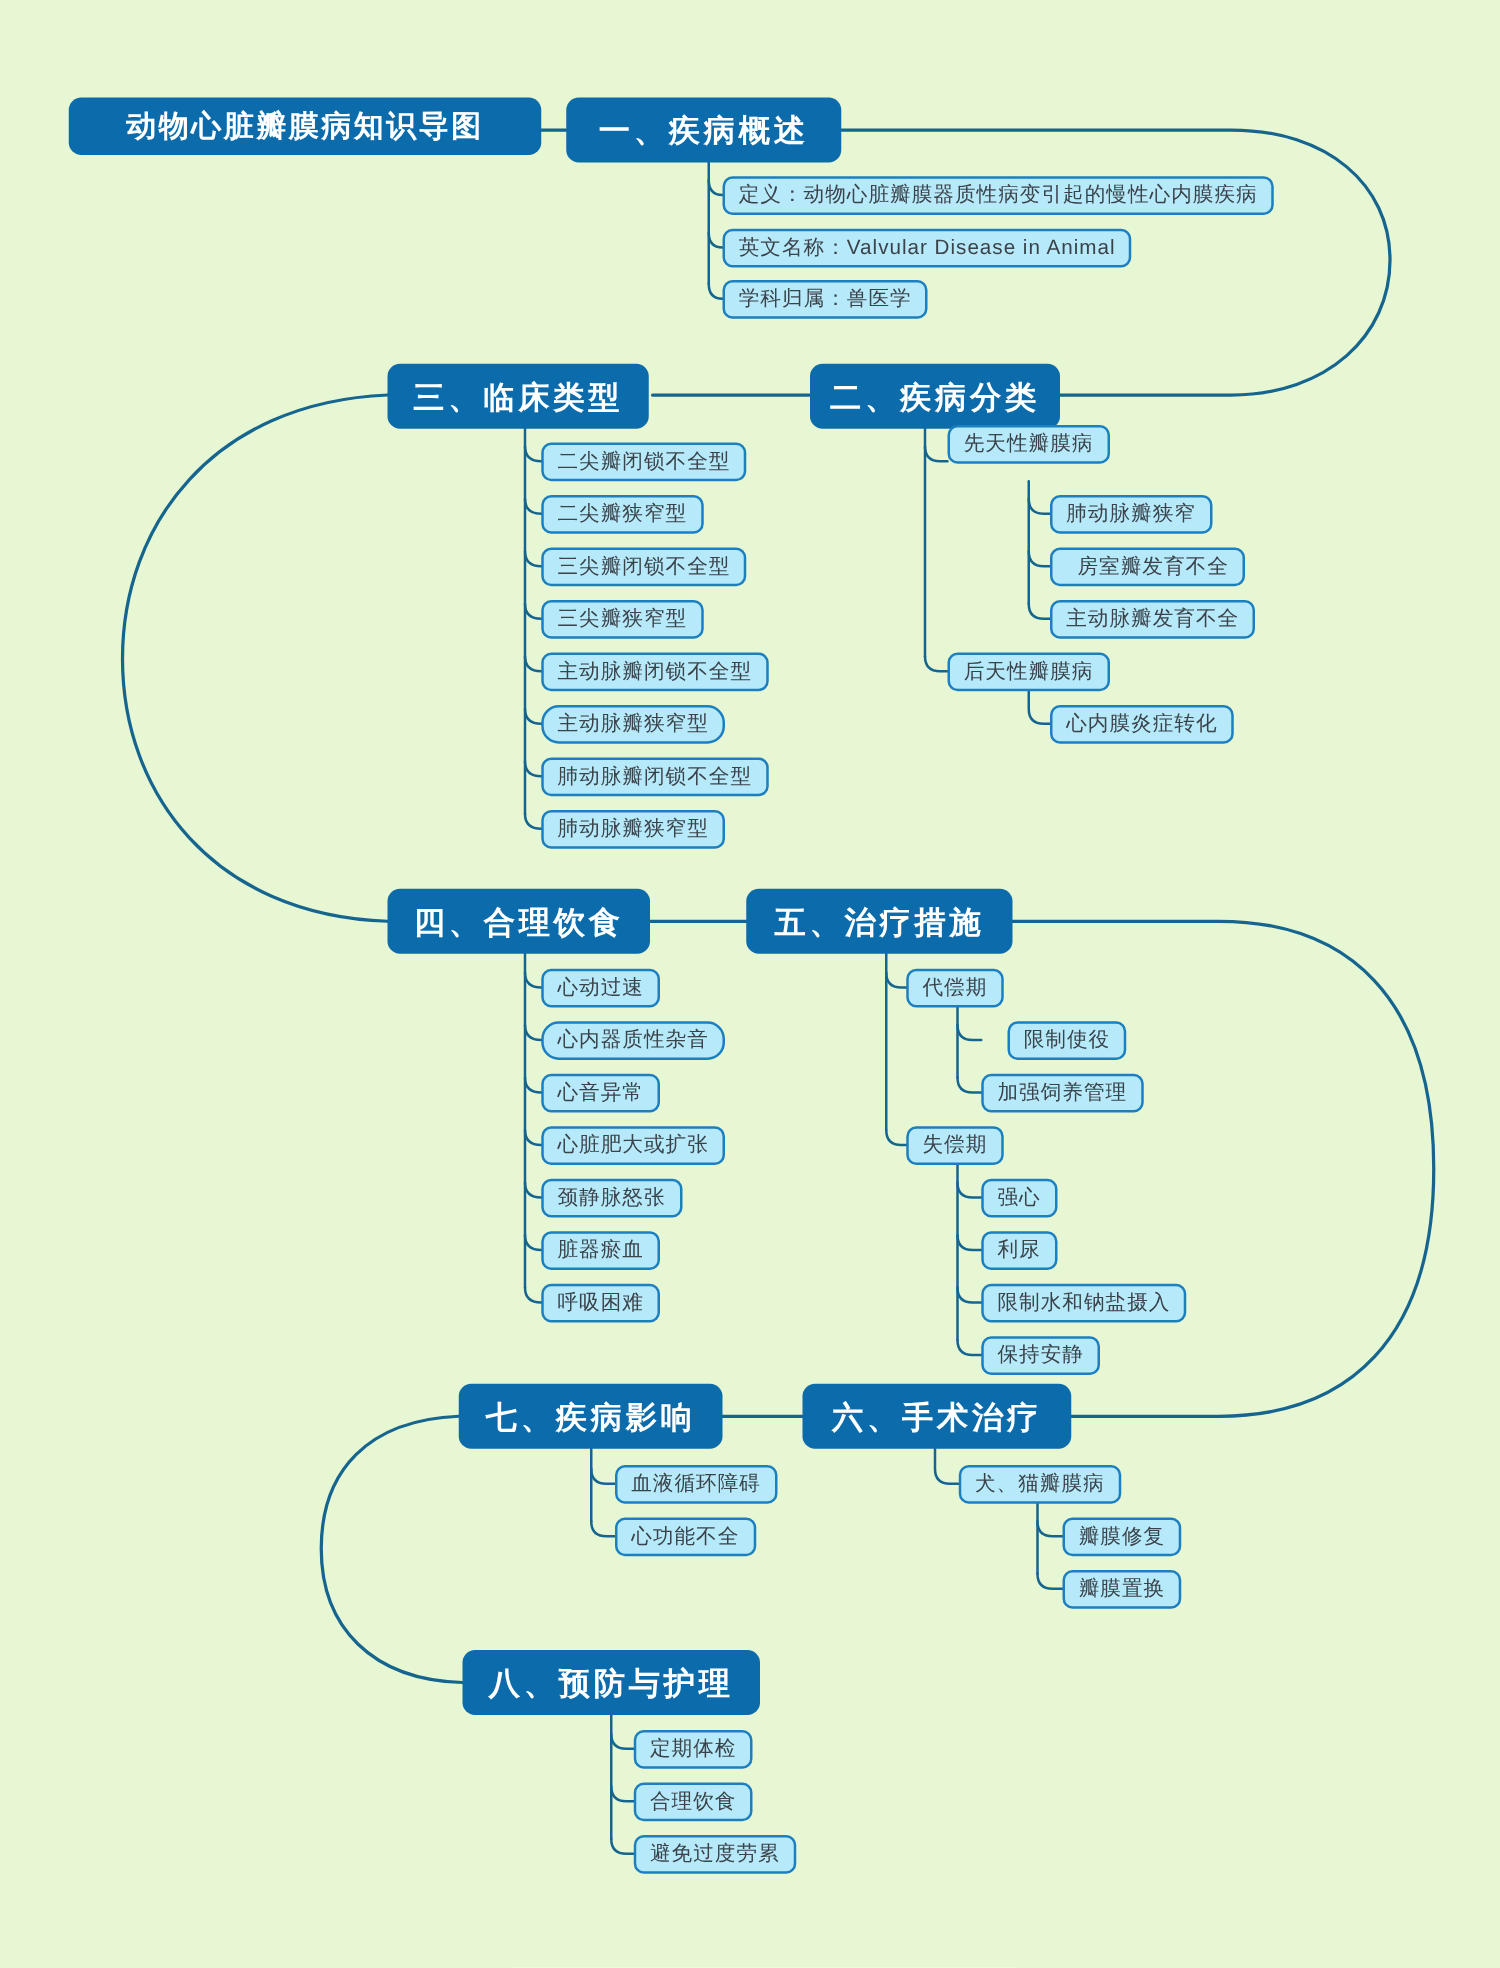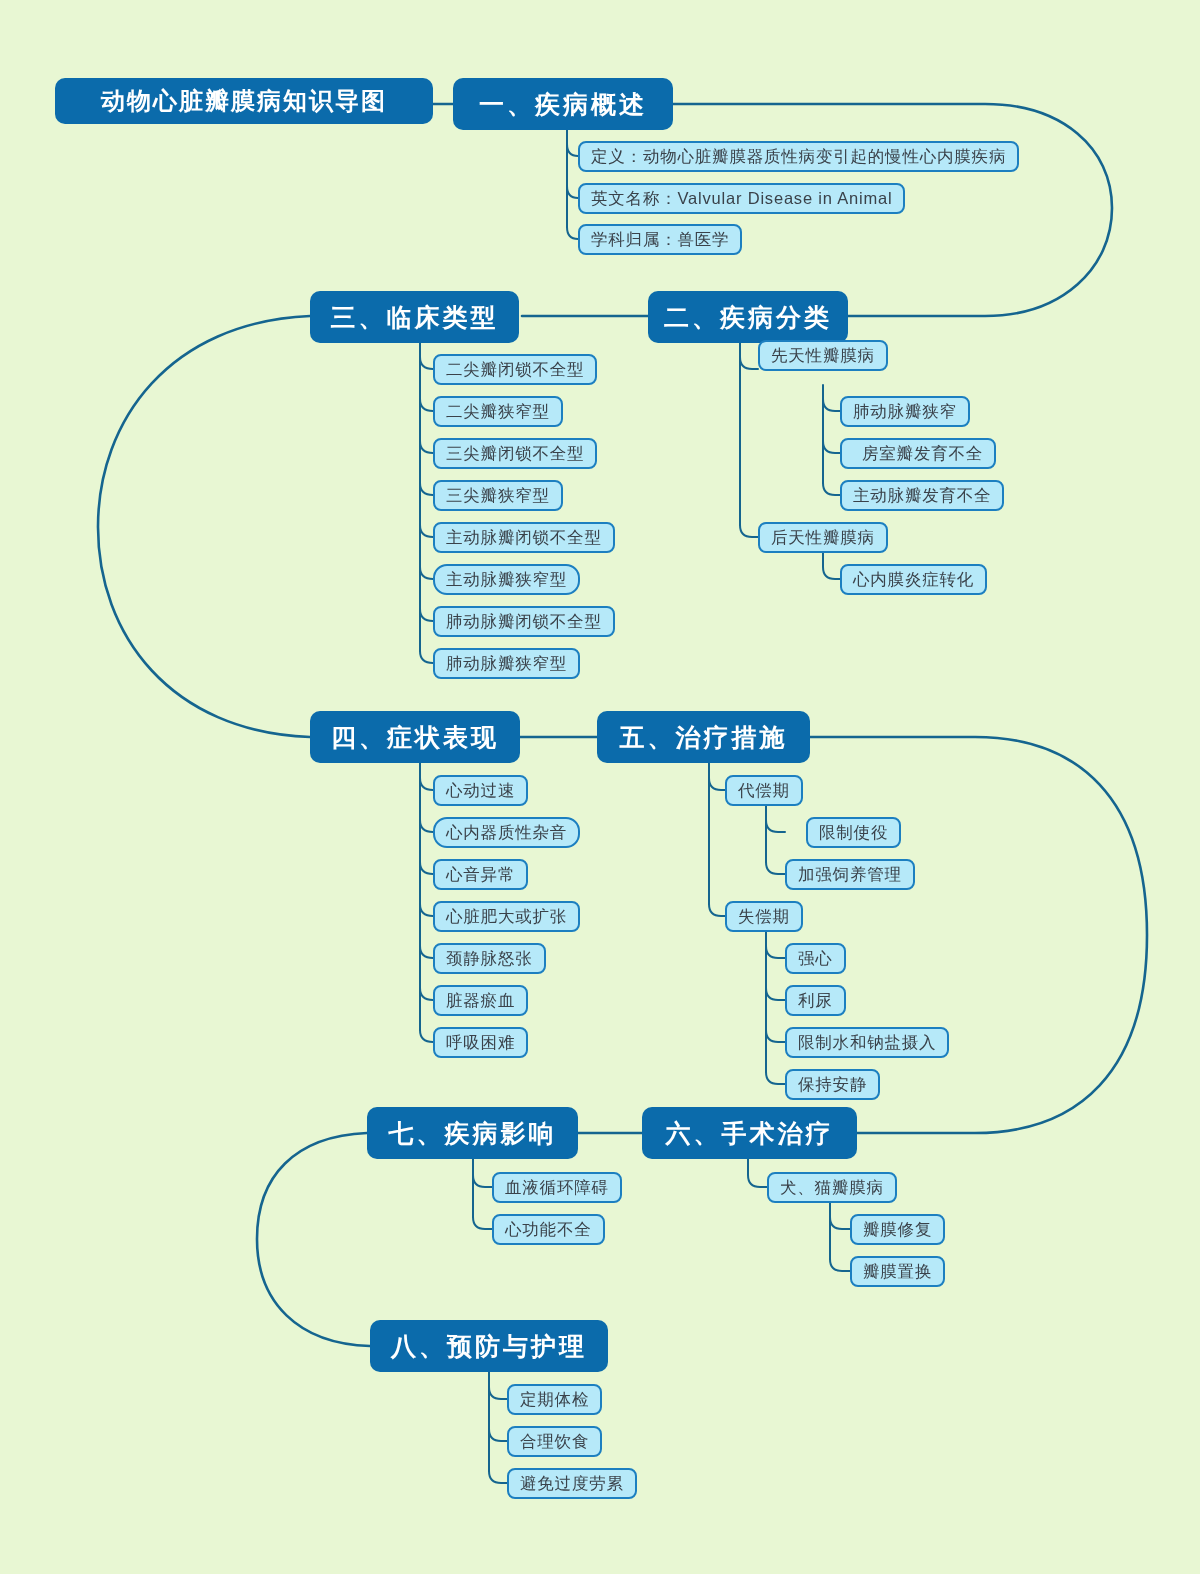--- a/index.html
+++ b/index.html
@@ -149,21 +149,21 @@
   <div class="node light" style="left:433px;top:648px;">肺动脉瓣狭窄型</div>
 
   <div class="node dark" style="left:648px;top:291px;width:200px;">二、疾病分类</div>
   <div class="node light" style="left:758px;top:340px;">先天性瓣膜病</div>
   <div class="node light" style="left:840px;top:396px;">肺动脉瓣狭窄</div>
   <div class="node light" style="left:840px;top:438px;padding-left:20px;">房室瓣发育不全</div>
   <div class="node light" style="left:840px;top:480px;">主动脉瓣发育不全</div>
   <div class="node light" style="left:758px;top:522px;">后天性瓣膜病</div>
   <div class="node light" style="left:840px;top:564px;">心内膜炎症转化</div>
 
-  <div class="node dark" style="left:310px;top:711px;width:210px;">四、症状表现</div>
+  <div class="node dark" style="left:310px;top:711px;width:210px;">四、合理饮食</div>
   <div class="node light" style="left:433px;top:775px;">心动过速</div>
   <div class="node light" style="left:433px;top:817px;border-radius:14px;">心内器质性杂音</div>
   <div class="node light" style="left:433px;top:859px;">心音异常</div>
   <div class="node light" style="left:433px;top:901px;">心脏肥大或扩张</div>
   <div class="node light" style="left:433px;top:943px;">颈静脉怒张</div>
   <div class="node light" style="left:433px;top:985px;">脏器瘀血</div>
   <div class="node light" style="left:433px;top:1027px;">呼吸困难</div>
 
   <div class="node dark" style="left:597px;top:711px;width:213px;">五、治疗措施</div>
   <div class="node light" style="left:725px;top:775px;">代偿期</div>

